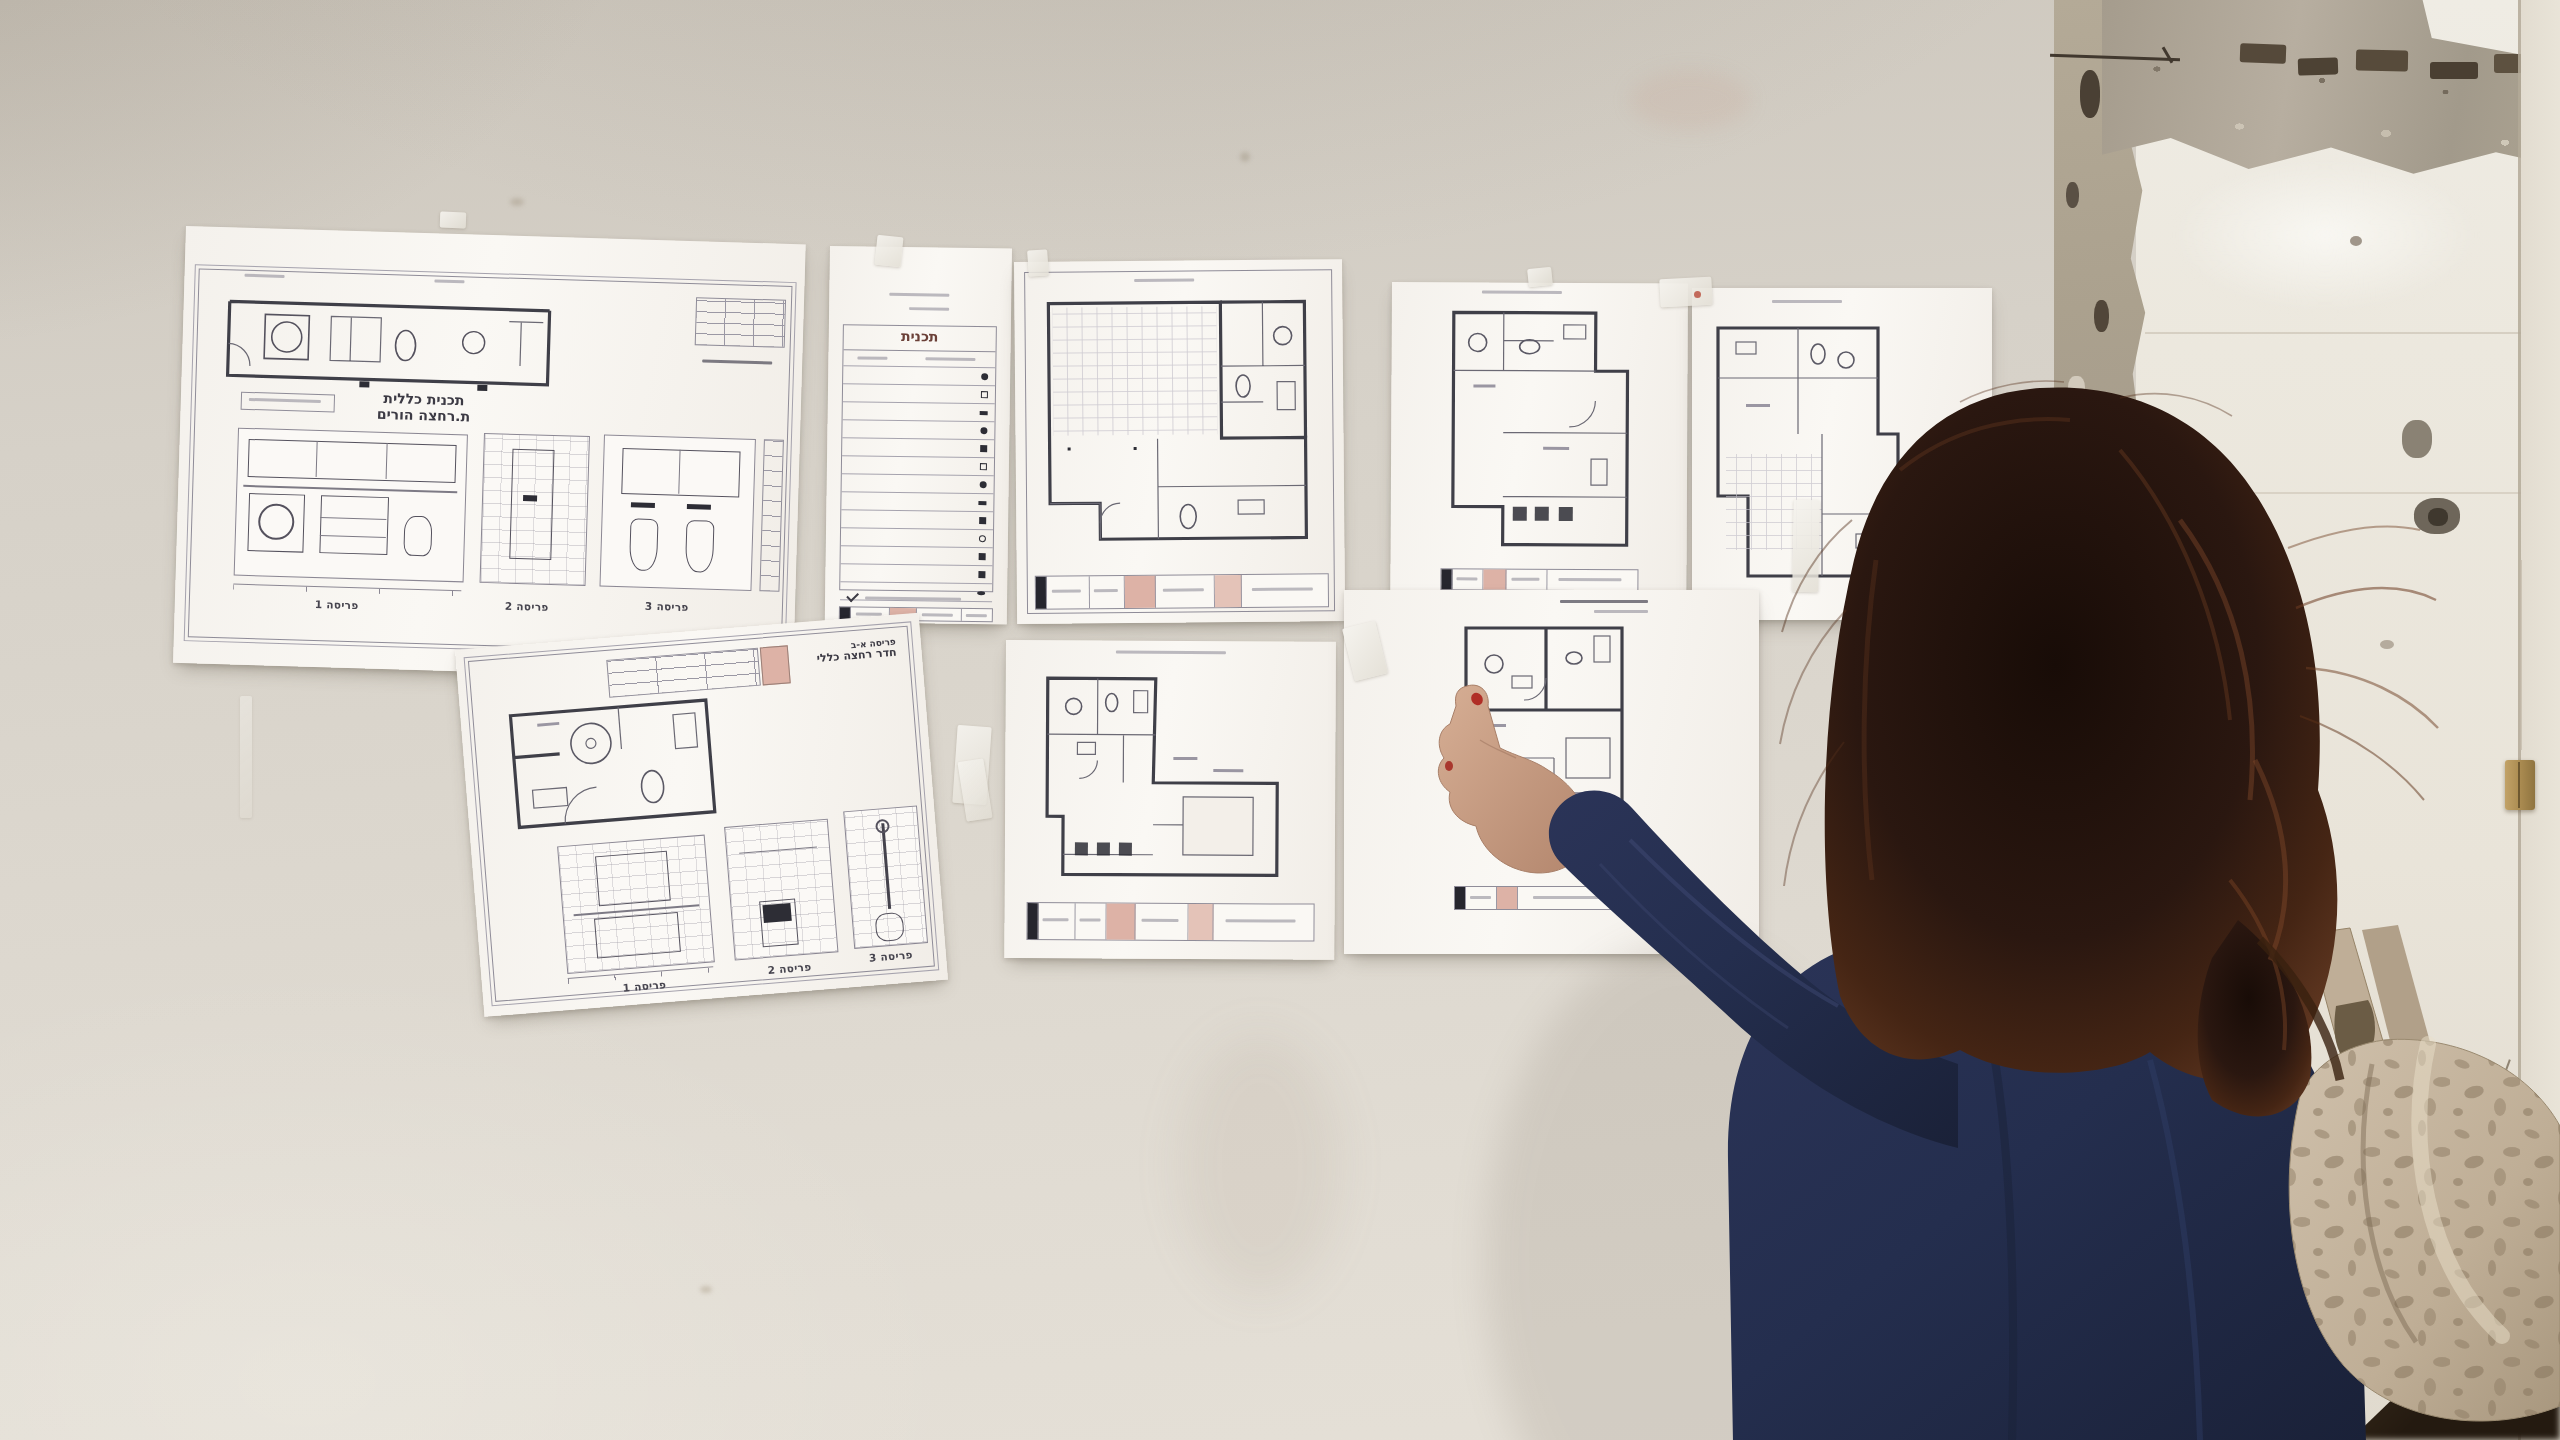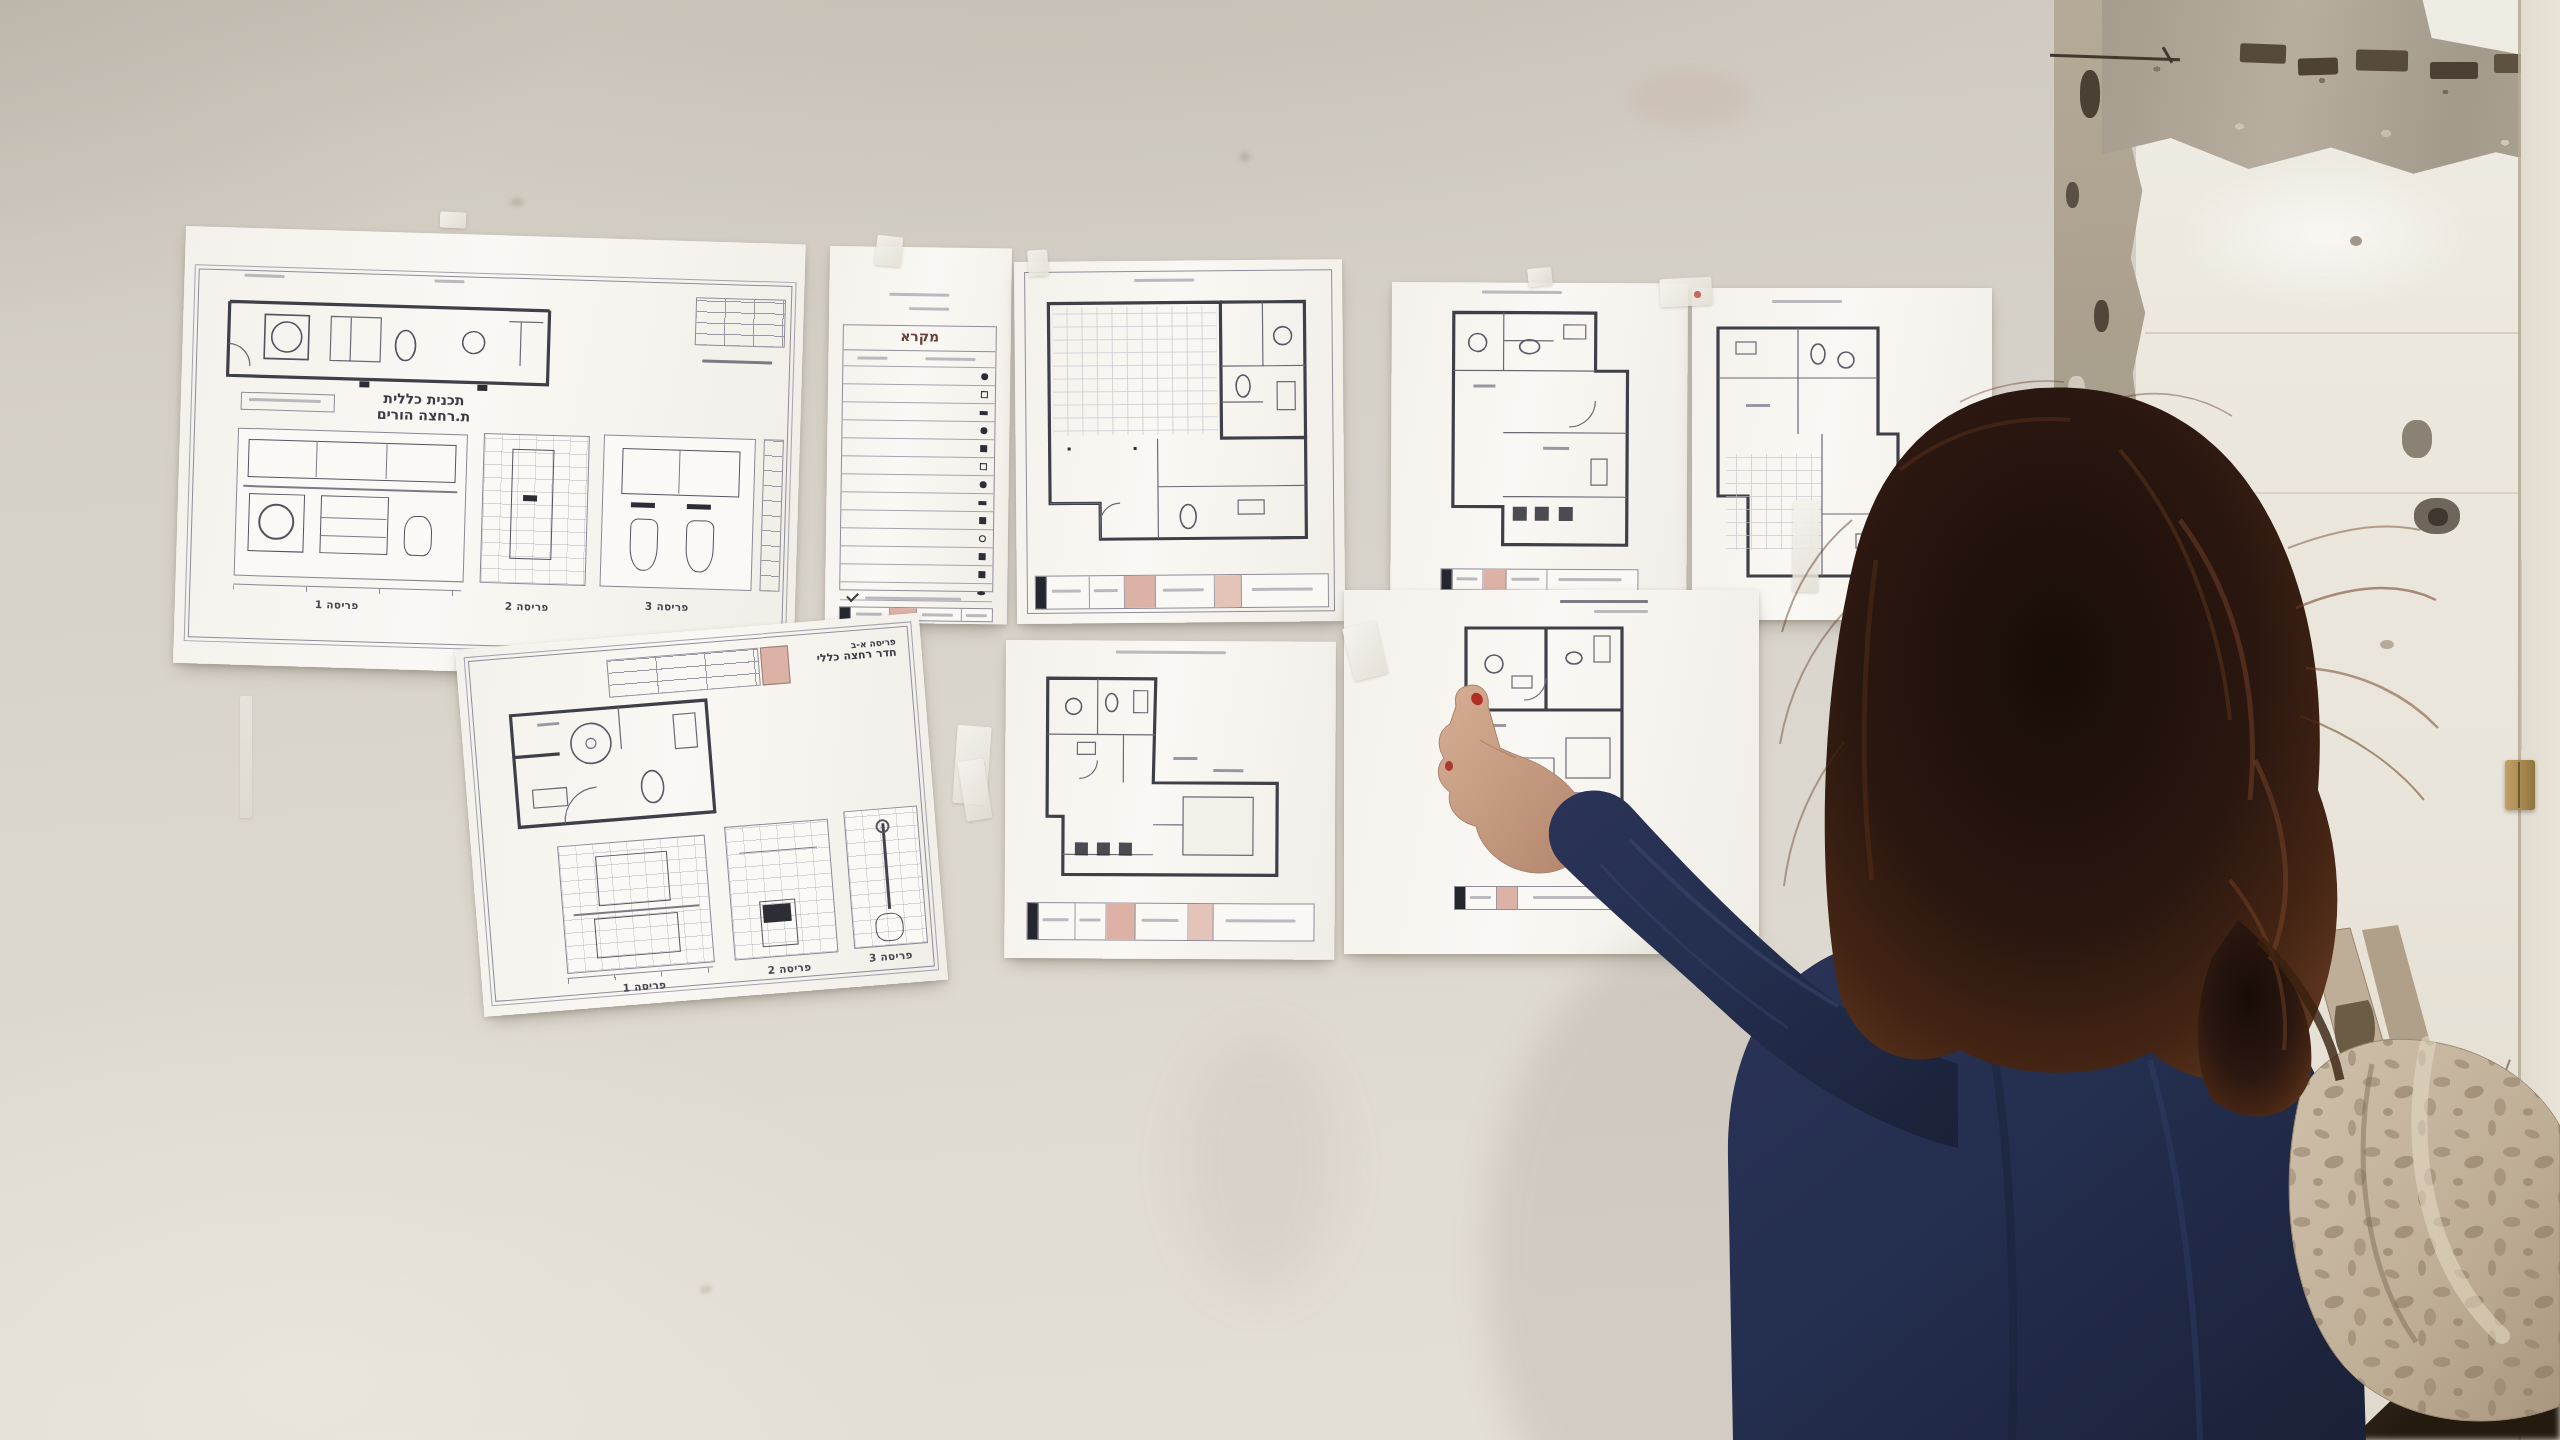--- a/index.html
+++ b/index.html
@@ -129,21 +129,21 @@
     <div class="heb lbl" style="left:140px;top:368px;">פריסה 1</div>
     <div class="heb lbl" style="left:330px;top:364px;">פריסה 2</div>
     <div class="heb lbl" style="left:470px;top:360px;">פריסה 3</div>
   </div>
 
   <div class="paper" style="left:830px;top:246px;width:182px;height:376px;transform:rotate(.8deg);transform-origin:top left;">
     <div class="bar" style="left:60px;top:46px;width:60px;"></div>
     <div class="bar" style="left:80px;top:60px;width:40px;"></div>
     <div class="frame" style="left:14px;top:78px;width:152px;height:264px;">
       <div style="height:24px;border-bottom:1.4px solid #8f8c98;text-align:center;">
-        <span class="heb bold" style="position:static;font-size:14px;color:#6b4038;">מקרא</span>
+        <span class="heb bold" style="position:static;font-size:14px;color:#6b4038;">תכנית</span>
       </div>
       <div style="height:15px;border-bottom:1px solid #a6a3ae;position:relative;">
         <span class="bar" style="right:20px;left:auto;top:6px;width:50px;"></span>
         <span class="bar" style="left:14px;top:6px;width:30px;"></span>
       </div>
       <div class="lg-row"></div>
     <div class="lg-row"></div>
         <div class="lg-row"></div>
         <div class="lg-row"></div>
         <div class="lg-row"></div>

